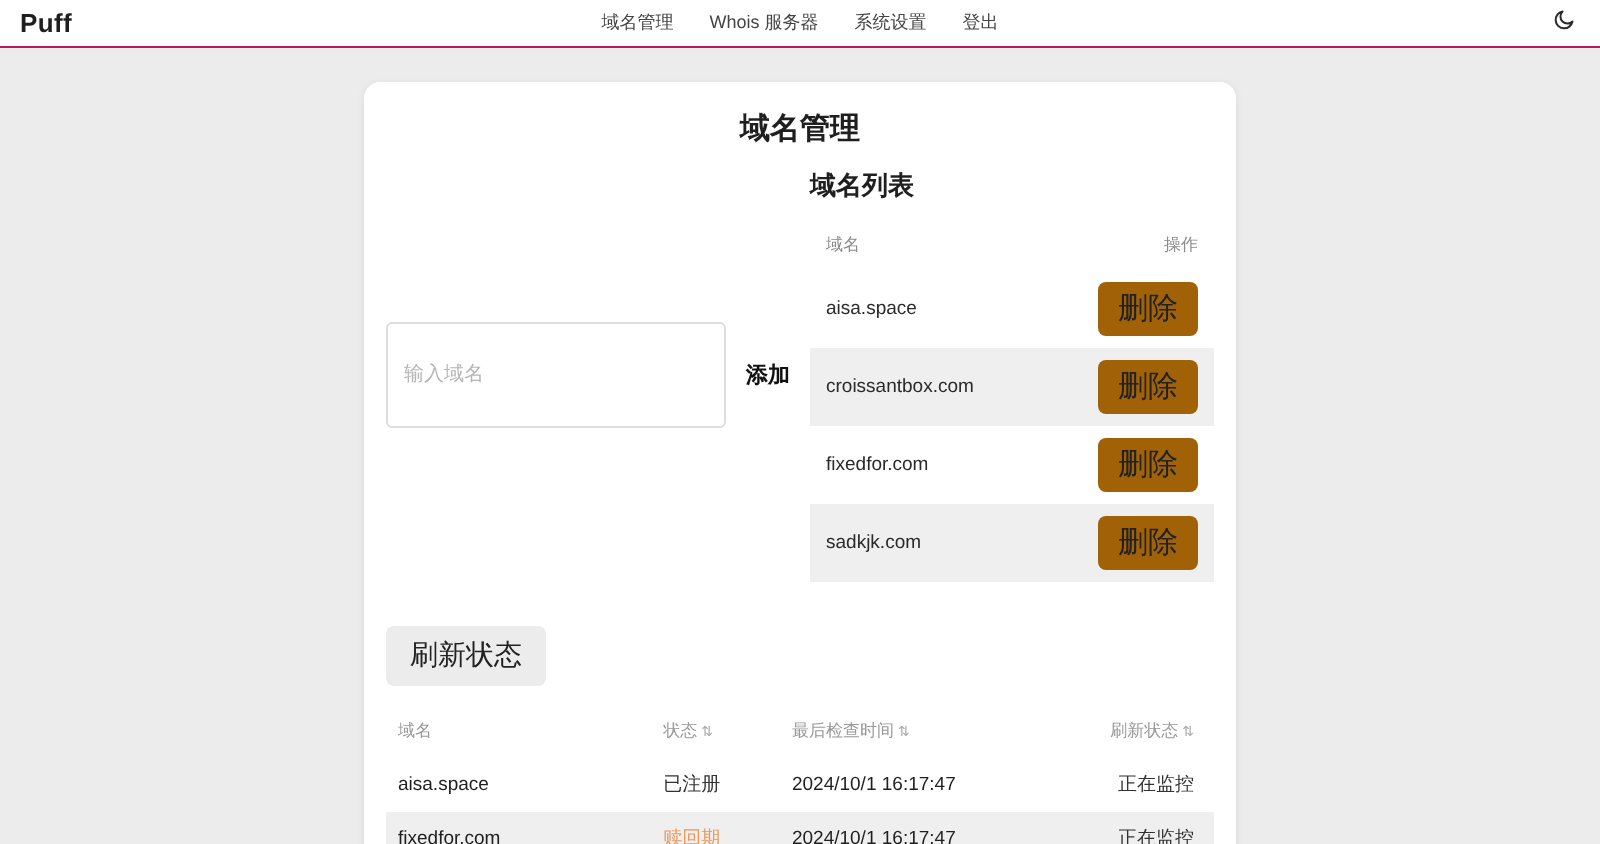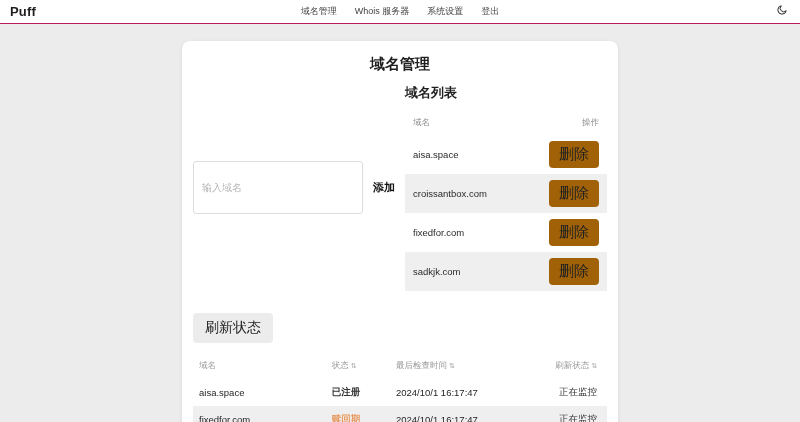--- a/index.html
+++ b/index.html
@@ -68,21 +68,21 @@
   .st-head, .st-row { display:flex; align-items:center; padding:7px 6px; min-height:24px; }
   .st-head { color:#999; font-size:8.5px; }
   .st-rows .st-row:nth-child(even) { background:#efefef; }
   .c-domain { flex:0 0 33%; }
   .c-status { flex:0 0 16%; }
   .c-time   { flex:0 0 30%; }
   .c-mon    { flex:1; text-align:right; padding-right:4px; }
   .st-row span { font-size:9.5px; }
   .sort-ic { font-size:7px; color:#aaa; margin-left:2px; cursor:pointer; }
   .mon-link { color:#333; cursor:pointer; }
-  .st-status { font-weight:bold; }
+  .st-status { font-weight:normal; }
 </style>
 </head>
 <body>
 
 <header class="topnav">
   <span class="brand">Puff</span>
   <nav class="nav-links">
     <a class="nav-link">域名管理</a>
     <a class="nav-link">Whois 服务器</a>
     <a class="nav-link">系统设置</a>

